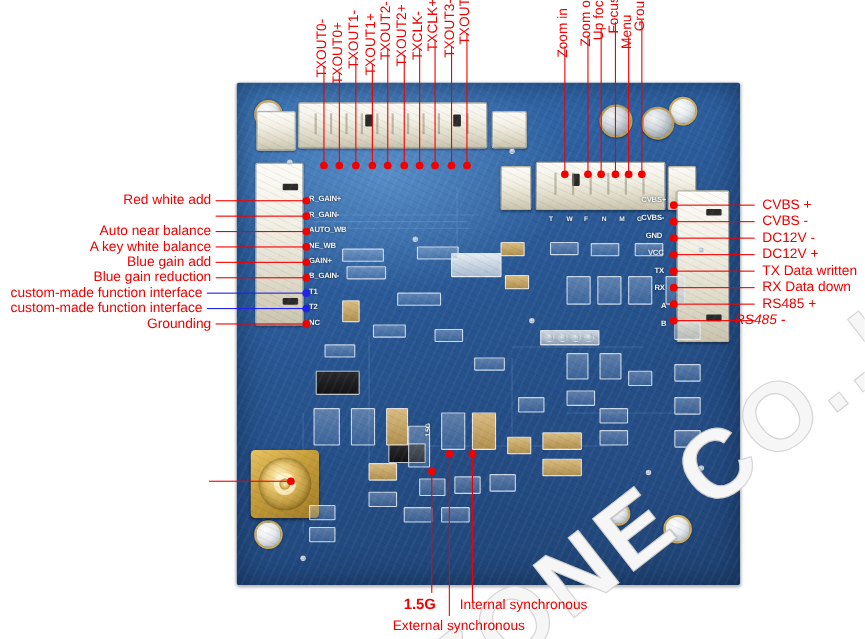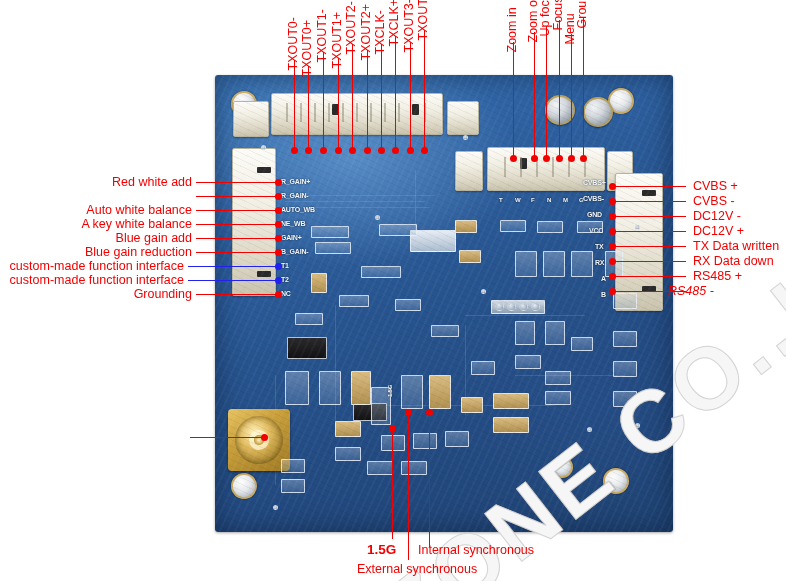--- a/index.html
+++ b/index.html
@@ -429,21 +429,21 @@
   <div class="dot" style="left:275px; top:193px;"></div>
   <div class="dot" style="left:275px; top:207px;"></div>
   <div class="dot" style="left:275px; top:221px;"></div>
   <div class="dot" style="left:275px; top:235px;"></div>
   <div class="dot" style="left:275px; top:249px;"></div>
   <div class="dot blue" style="left:275px; top:263px;"></div>
   <div class="dot blue" style="left:275px; top:277px;"></div>
   <div class="dot" style="left:275px; top:291px;"></div>
 
   <div class="lbl right-align" style="left:0; width:192px; top:182px;">Red white add</div>
-  <div class="lbl right-align" style="left:0; width:192px; top:210px;">Auto white balance</div>
+  <div class="lbl right-align" style="left:0; width:192px; top:210px;">Auto near balance</div>
   <div class="lbl right-align" style="left:0; width:192px; top:224px;">A key white balance</div>
   <div class="lbl right-align" style="left:0; width:192px; top:238px;">Blue gain add</div>
   <div class="lbl right-align" style="left:0; width:192px; top:252px;">Blue gain reduction</div>
   <div class="lbl right-align" style="left:0; width:184px; top:266px;">custom-made function interface</div>
   <div class="lbl right-align" style="left:0; width:184px; top:280px;">custom-made function interface</div>
   <div class="lbl right-align" style="left:0; width:192px; top:294px;">Grounding</div>
 
   <div class="callout-line" style="left:614px; top:186px; width:72px;"></div>
   <div class="callout-line" style="left:614px; top:201px; width:72px;"></div>
   <div class="callout-line" style="left:614px; top:216px; width:72px;"></div>

